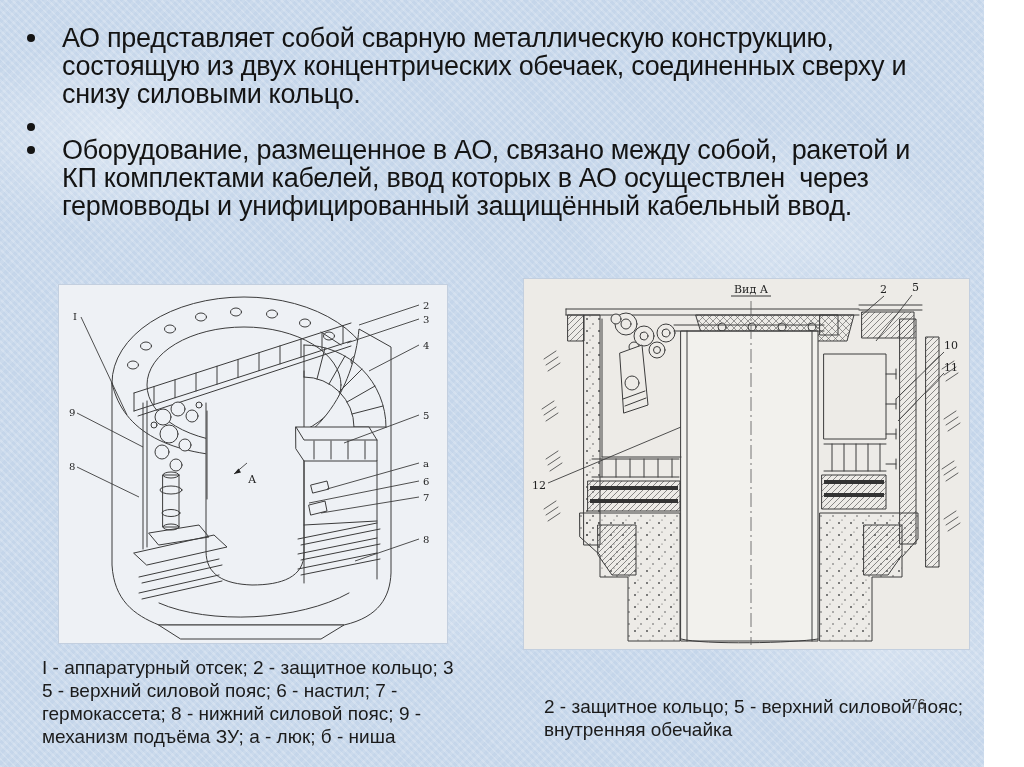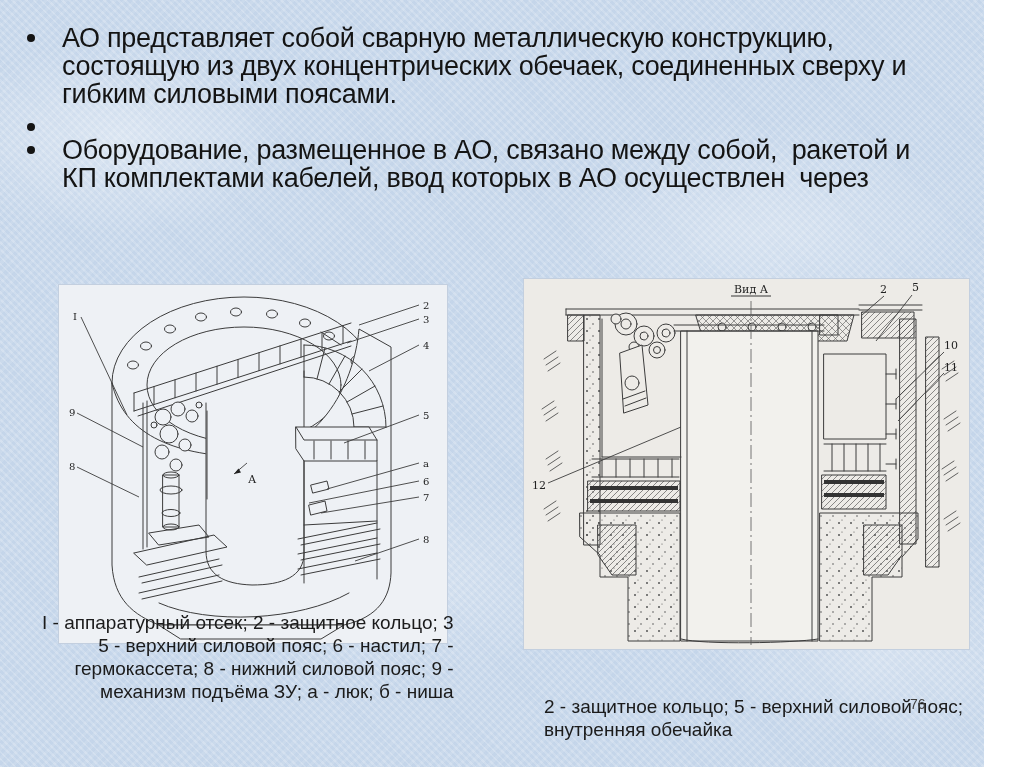--- a/index.html
+++ b/index.html
@@ -21,48 +21,49 @@
   }
   .bullets{position:absolute;left:22px;top:24px;width:995px;color:#141414;}
   .bullet{display:flex;margin-bottom:5px;}
   .dot{width:8px;height:8px;border-radius:50%;background:#141414;margin:10px 27px 0 5px;flex:none;}
   .bline{font-size:27px;line-height:28px;white-space:pre;letter-spacing:-0.3px;}
   .fig{position:absolute;border:1px solid #c3cfdf;}
   .fig-left{left:58px;top:284px;width:388px;height:358px;background:#eef1f5;}
   .fig-right{left:523px;top:278px;width:445px;height:370px;background:#edebe7;}
   .fig svg{display:block;width:100%;height:100%;}
   .caption{position:absolute;color:#1b1b1b;font-size:19px;line-height:23px;}
-  .cap-left{left:42px;top:611px;text-align:right;}
+  .cap-left{left:42px;top:656px;}
   .cap-right{left:544px;top:695px;}
   .cap-line{white-space:pre;}
   .page-number{position:absolute;left:910px;top:696px;font-size:14px;color:#3f3f3f;z-index:5;}
   text{font-family:"DejaVu Serif", serif;fill:#222;}
 </style>
 </head>
 <body>
 
 <div class="slide">
 
   <div class="bullets">
     <div class="bullet">
       <span class="dot"></span>
       <div>
         <div class="bline">АО представляет собой сварную металлическую конструкцию,</div>
         <div class="bline">состоящую из двух концентрических обечаек, соединенных сверху и</div>
-        <div class="bline">гибким силовыми поясами.</div>
+        <div class="bline">снизу силовыми кольцо.</div>
       </div>
     </div>
     <div class="bullet">
       <span class="dot"></span>
     </div>
     <div class="bullet">
       <span class="dot"></span>
       <div>
         <div class="bline">Оборудование, размещенное в АО, связано между собой,  ракетой и</div>
         <div class="bline">КП комплектами кабелей, ввод которых в АО осуществлен  через</div>
+        <div class="bline">гермовводы и унифицированный защищённый кабельный ввод.</div>
       </div>
     </div>
   </div>
 
   <div class="fig fig-left">
     <svg viewBox="0 0 388 358">
       <g stroke="#3c3c3c" stroke-width="1" fill="none" stroke-linejoin="round" stroke-linecap="round">
 
         <g>
           <ellipse cx="185" cy="98" rx="132" ry="86"></ellipse>

